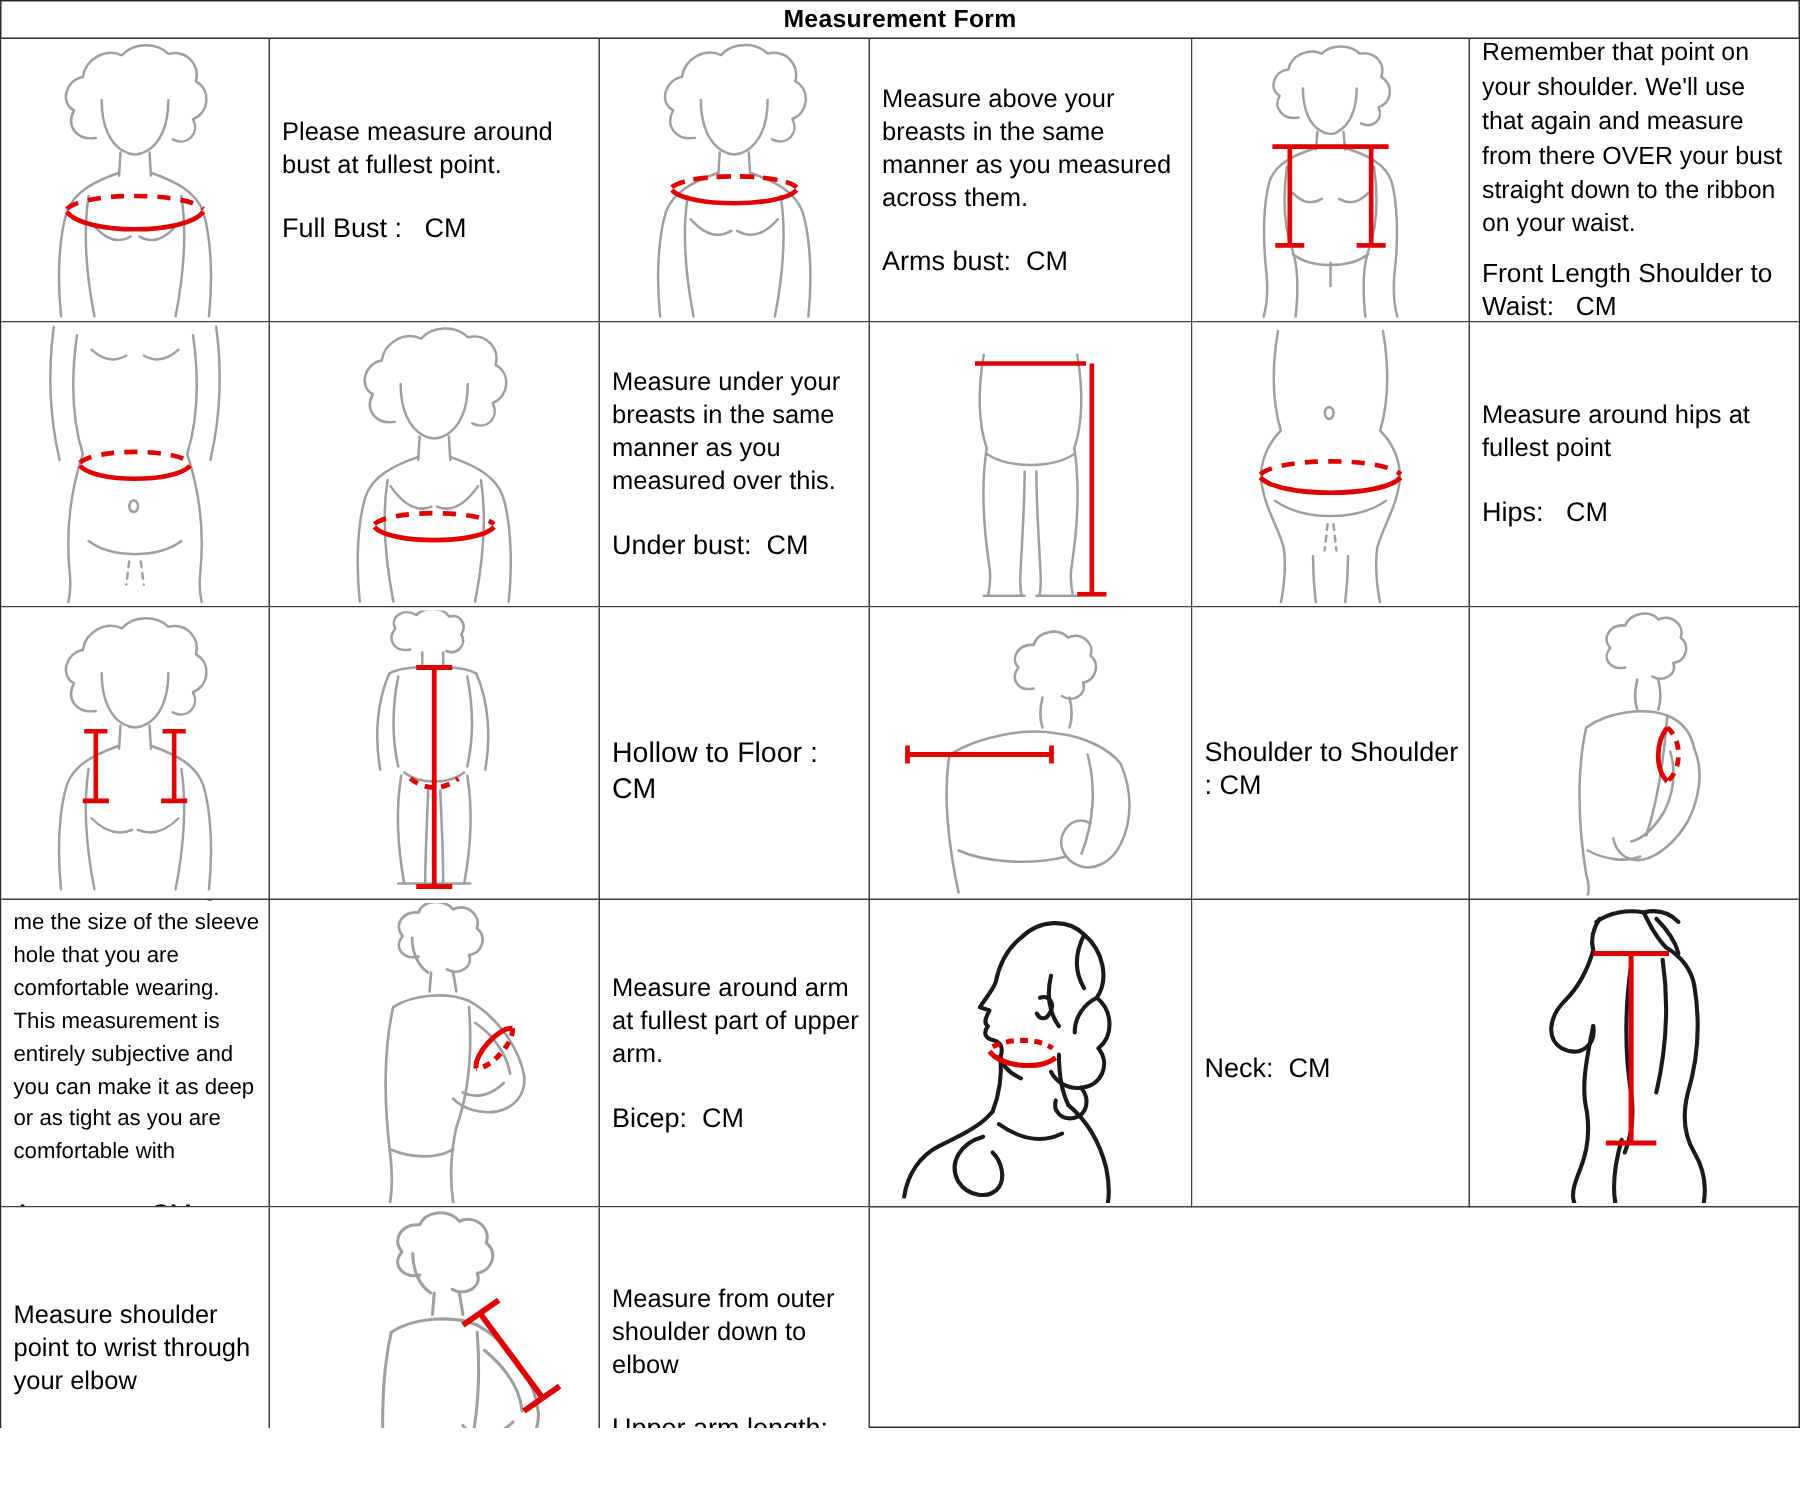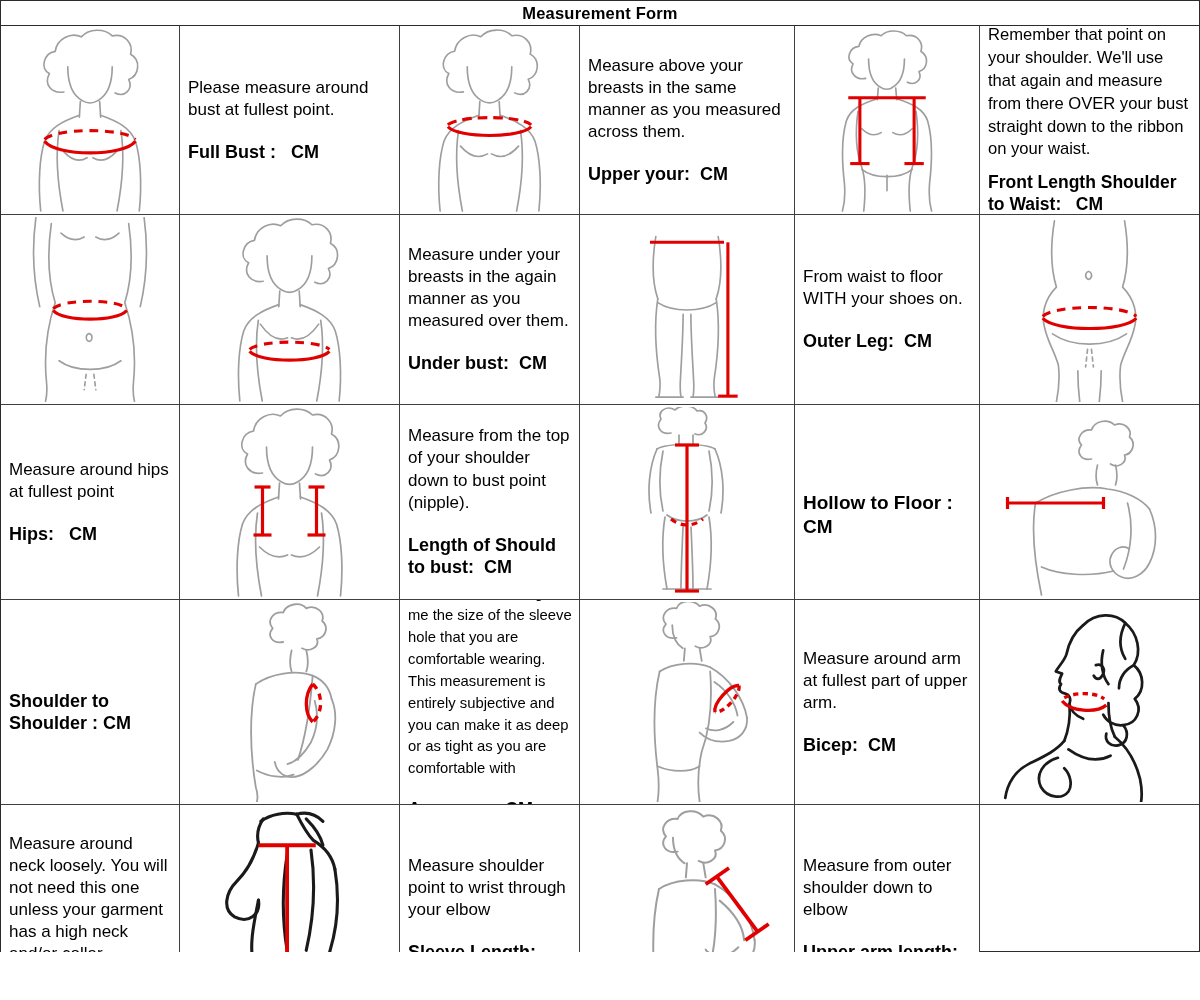--- a/index.html
+++ b/index.html
@@ -19,21 +19,21 @@
         grid-template-columns:179px 220px 180px 215px 185px 1fr;
         grid-template-rows:189px 190px 195px 205px 1fr;}
   .cell{border-right:1px solid var(--border);border-bottom:1px solid var(--border);
         box-sizing:border-box;overflow:hidden;background:#fff;}
   .grid .cell:nth-child(6n){border-right:none;}
   .grid .cell:nth-child(n+25){border-bottom:none;}
   .fig{display:flex;align-items:center;justify-content:center;padding:2px;}
   .fig svg{width:100%;height:100%;display:block;}
   .text{display:flex;flex-direction:column;justify-content:center;padding:4px 6px 4px 8px;}
   .desc{margin:0;font-size:17px;line-height:1.3;}
-  .label{margin:20px 0 0 0;font-weight:bold;font-size:18px;line-height:1.25;white-space:pre-wrap;}
+  .label{margin:20px 0 0 0;font-weight:normal;font-size:18px;line-height:1.25;white-space:pre-wrap;}
   .text.tight .desc{font-size:16.6px;line-height:1.38;}
   .text.tight .label{margin-top:11px;font-size:17.5px;}
   .text.small .desc{font-size:15px;line-height:1.52;}
   .text.small .label{font-size:19px;margin-top:25px;}
   .text.xsmall .desc{font-size:14.8px;line-height:1.48;}
   .text.xsmall .label{font-size:18px;margin-top:18px;}
   .sk{stroke:var(--sketch);fill:none;stroke-width:1.7;stroke-linecap:round;stroke-linejoin:round;}
   .dk{stroke:var(--ink);fill:none;stroke-width:2.6;stroke-linecap:round;stroke-linejoin:round;}
   .rd{stroke:var(--accent);fill:none;stroke-width:3.2;stroke-linecap:butt;}
   .rdd{stroke:var(--accent);fill:none;stroke-width:3.2;stroke-dasharray:9 7;stroke-linecap:butt;}
@@ -84,21 +84,21 @@
           <path d="M122,106 C126,132 124,158 118,189"></path>
           <path d="M60,122 Q74,138 88,130"></path>
             <path d="M120,122 Q106,138 92,130"></path>
         </g>
         <path class="rdd" style="stroke-dasharray:10 6" d="M47,100 C58,90 122,90 133,100"></path>
         <path class="rd" d="M47,102 C58,114 122,114 133,102"></path>
       </svg>
     </div>
     <div class="cell text">
       <p class="desc">Measure above your breasts in the same manner as you measured across them.</p>
-      <p class="label">Upper your:  CM</p>
+      <p class="label">Arms bust:  CM</p>
     </div>
 
     <div class="cell fig">
       <svg viewBox="0 0 180 190" preserveAspectRatio="xMidYMid meet">
         <g class="sk" stroke-width="1.5">
           <path d="M68,52 C58,54 50,46 55,37 C47,32 51,20 61,19 C63,9 75,4 84,8 C91,1 104,2 110,8 C121,6 128,15 125,24 C134,30 132,42 123,45 C127,53 119,60 111,56"></path>
           <path d="M71,32 C71,47 76,57 83,61 C87,64 93,64 96,61 C103,57 108,47 108,32"></path>
           <path d="M81,62 L80,74"></path>
             <path d="M99,62 L100,74"></path>
           <path d="M80,73 C64,78 52,84 48,96 C44,110 43,134 46,160 C47,172 46,182 44,189"></path>
@@ -153,21 +153,21 @@
           <path d="M101,90 C118,96 132,103 137,117 C142,133 144,160 141,189"></path>
           <path d="M122,106 C126,132 124,158 118,189"></path>
           <path d="M60,110 Q74,130 88,124"></path>
             <path d="M120,110 Q106,130 92,124"></path>
         </g>
         <path class="rdd" d="M49,136 C60,126 120,126 131,136"></path>
         <path class="rd" d="M49,138 C60,150 120,150 131,138"></path>
       </svg>
     </div>
     <div class="cell text">
-      <p class="desc">Measure under your breasts in the again manner as you measured over them.</p>
+      <p class="desc">Measure under your breasts in the same manner as you measured over this.</p>
       <p class="label">Under bust:  CM</p>
     </div>
 
     <div class="cell fig">
       <svg viewBox="0 0 180 190" preserveAspectRatio="xMidYMid meet">
         <g class="sk" stroke-width="1.5">
           <path d="M58,20 C54,44 54,66 60,84"></path>
           <path d="M122,20 C126,44 126,66 120,84"></path>
           <path d="M60,88 C75,98 105,98 120,88"></path>
           <path d="M60,84 C56,110 58,140 62,166 C63,174 62,180 61,185"></path>
@@ -175,24 +175,20 @@
           <path d="M120,84 C124,110 122,140 118,166 C117,174 118,180 119,185"></path>
           <path d="M94,100 C94,124 96,150 97,172 C97,178 97,182 96,185"></path>
           <path d="M58,185 H86"></path>
             <path d="M94,185 H122"></path>
         </g>
         <path class="rd" d="M52,26 H128"></path>
         <path class="rd" d="M132,26 V184"></path>
         <path class="rd" d="M122,184 H142"></path>
       </svg>
     </div>
-    <div class="cell text">
-      <p class="desc">From waist to floor WITH your shoes on.</p>
-      <p class="label">Outer Leg:  CM</p>
-    </div>
 
     <div class="cell fig">
       <svg viewBox="0 0 180 190" preserveAspectRatio="xMidYMid meet">
         <g class="sk">
           <path d="M54,4 C50,28 50,52 56,72 C44,84 40,100 44,114 C47,128 54,138 58,152 C60,168 58,180 56,190"></path>
           <path d="M126,4 C130,28 130,52 124,72 C136,84 140,100 136,114 C133,128 126,138 122,152 C120,168 122,180 124,190"></path>
           <path d="M52,120 C72,134 108,134 128,120"></path>
           <path d="M88,136 L86,154" stroke-dasharray="4 4"></path>
           <path d="M92,136 L94,154" stroke-dasharray="4 4"></path>
           <path d="M78,158 C78,172 79,182 80,190"></path>
@@ -222,24 +218,20 @@
           <path d="M60,140 Q74,154 88,148"></path>
             <path d="M120,140 Q106,154 92,148"></path>
         </g>
         <path class="rd" d="M63,80 V128"></path>
           <path class="rd" d="M117,80 V128"></path>
         <path class="rd" stroke-width="2.8" d="M55,80 H71"></path>
           <path class="rd" stroke-width="2.8" d="M54,128 H72"></path>
         <path class="rd" stroke-width="2.8" d="M109,80 H125"></path>
           <path class="rd" stroke-width="2.8" d="M108,128 H126"></path>
       </svg>
-    </div>
-    <div class="cell text">
-      <p class="desc">Measure from the top of your shoulder down to bust point (nipple).</p>
-      <p class="label">Length of Should to bust:  CM</p>
     </div>
 
     <div class="cell fig">
       <svg viewBox="0 0 180 190" preserveAspectRatio="xMidYMid meet">
         <g class="sk" stroke-width="1.5">
           <path d="M74,26 C64,28 58,20 64,12 C60,4 70,-2 78,3 C84,-3 96,-2 100,4 C108,2 112,10 108,16 C112,22 106,30 98,27"></path>
           <path d="M82,28 L82,38"></path>
             <path d="M96,28 L96,38"></path>
           <path d="M60,42 C70,36 108,36 118,42"></path>
           <path d="M60,42 C52,60 50,84 54,106"></path>
@@ -350,21 +342,20 @@
           <path d="M66,132 C58,142 44,148 32,154 C20,160 12,172 10,186"></path>
           <path d="M60,148 C46,152 38,164 44,176 C50,186 64,188 70,180 C74,174 72,164 66,158"></path>
           <path d="M70,140 C84,150 98,152 110,146"></path>
           <path d="M114,128 C126,138 134,152 138,168 C140,178 140,184 139,190"></path>
         </g>
         <path class="rd" stroke-width="3" d="M64,94 C72,104 96,106 106,98"></path>
         <path class="rdd" stroke-width="2.8" style="stroke-dasharray:5 4" d="M66,91 C76,86 94,85 104,92"></path>
       </svg>
     </div>
     <div class="cell text">
-      <p class="desc">Measure around neck loosely. You will not need this one unless your garment has a high neck and/or collar</p>
       <p class="label">Neck:  CM</p>
     </div>
 
     <div class="cell fig">
       <svg viewBox="0 0 180 190" preserveAspectRatio="xMidYMid meet">
         <g class="dk">
           <path d="M66,12 C74,6 86,4 96,6"></path>
           <path d="M64,30 C62,22 64,16 68,10"></path>
           <path d="M96,6 C100,14 104,22 110,28 C120,34 126,42 128,52"></path>
           <path d="M96,6 C104,4 112,6 118,12"></path>

